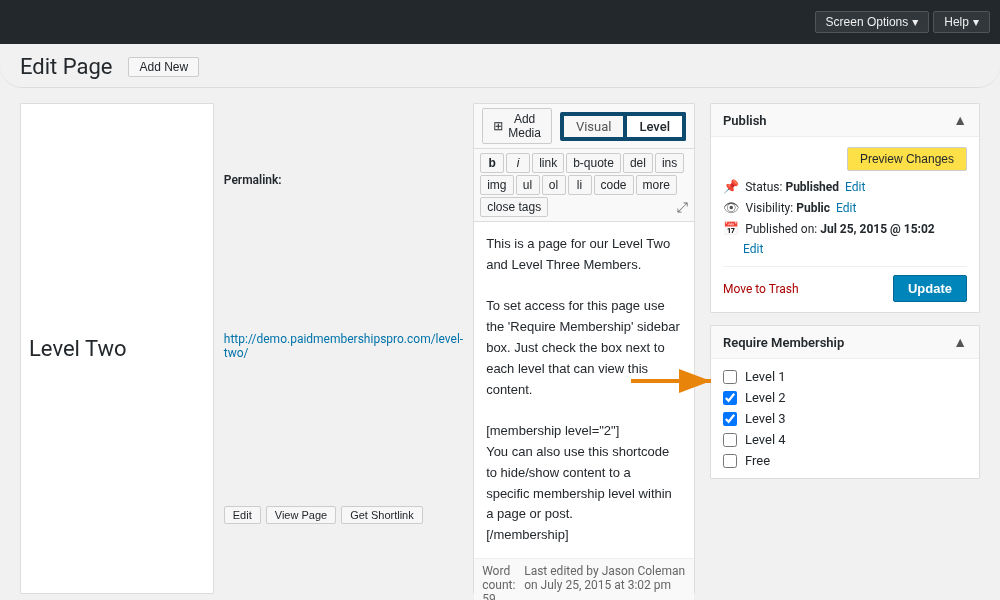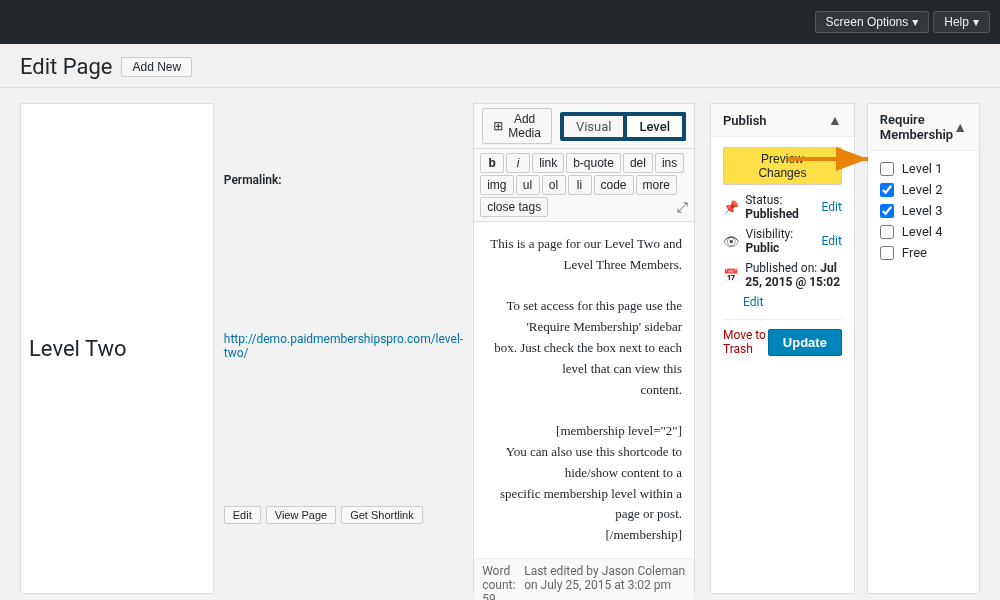--- a/index.html
+++ b/index.html
@@ -35,22 +35,23 @@
       align-items: center;
       gap: 4px;
     }
 
     
     .page-header {
       background: #f1f1f1;
       padding: 10px 20px 8px 20px;
       display: flex;
       align-items: center;
-      gap: 9px;
+      gap: 16px;
       border-bottom: 1px solid #ddd;
+      border-radius: 22px;
     }
     .page-title {
       font-size: 22px;
       font-weight: 400;
       color: #23282d;
     }
     .add-new-btn {
       background: #f7f7f7;
       border: 1px solid #ccc;
       border-radius: 2px;
@@ -188,44 +189,44 @@
       background: none;
       border: none;
       cursor: pointer;
       font-size: 14px;
       color: #666;
     }
 
     
     .editor-content {
       padding: 12px;
-      font-family: Liberation Serif, serif;
+      font-family: Liberation Sans, sans-serif;
       font-size: 13px;
       line-height: 1.6;
       color: #23282d;
       flex: 1;
       white-space: pre-wrap;
-      text-align: right;
     }
 
     
     .editor-footer {
       display: flex;
       justify-content: space-between;
       padding: 5px 8px;
       font-size: 12px;
       color: #666;
       border-top: 1px solid #eee;
       background: #f9f9f9;
     }
 
     
     .right-col {
       width: 270px;
       display: flex;
+      flex-direction: column;
       gap: 12px;
     }
 
     
     .metabox {
       background: #fff;
       border: 1px solid #ddd;
       border-radius: 1px;
     }
     .metabox-header {

